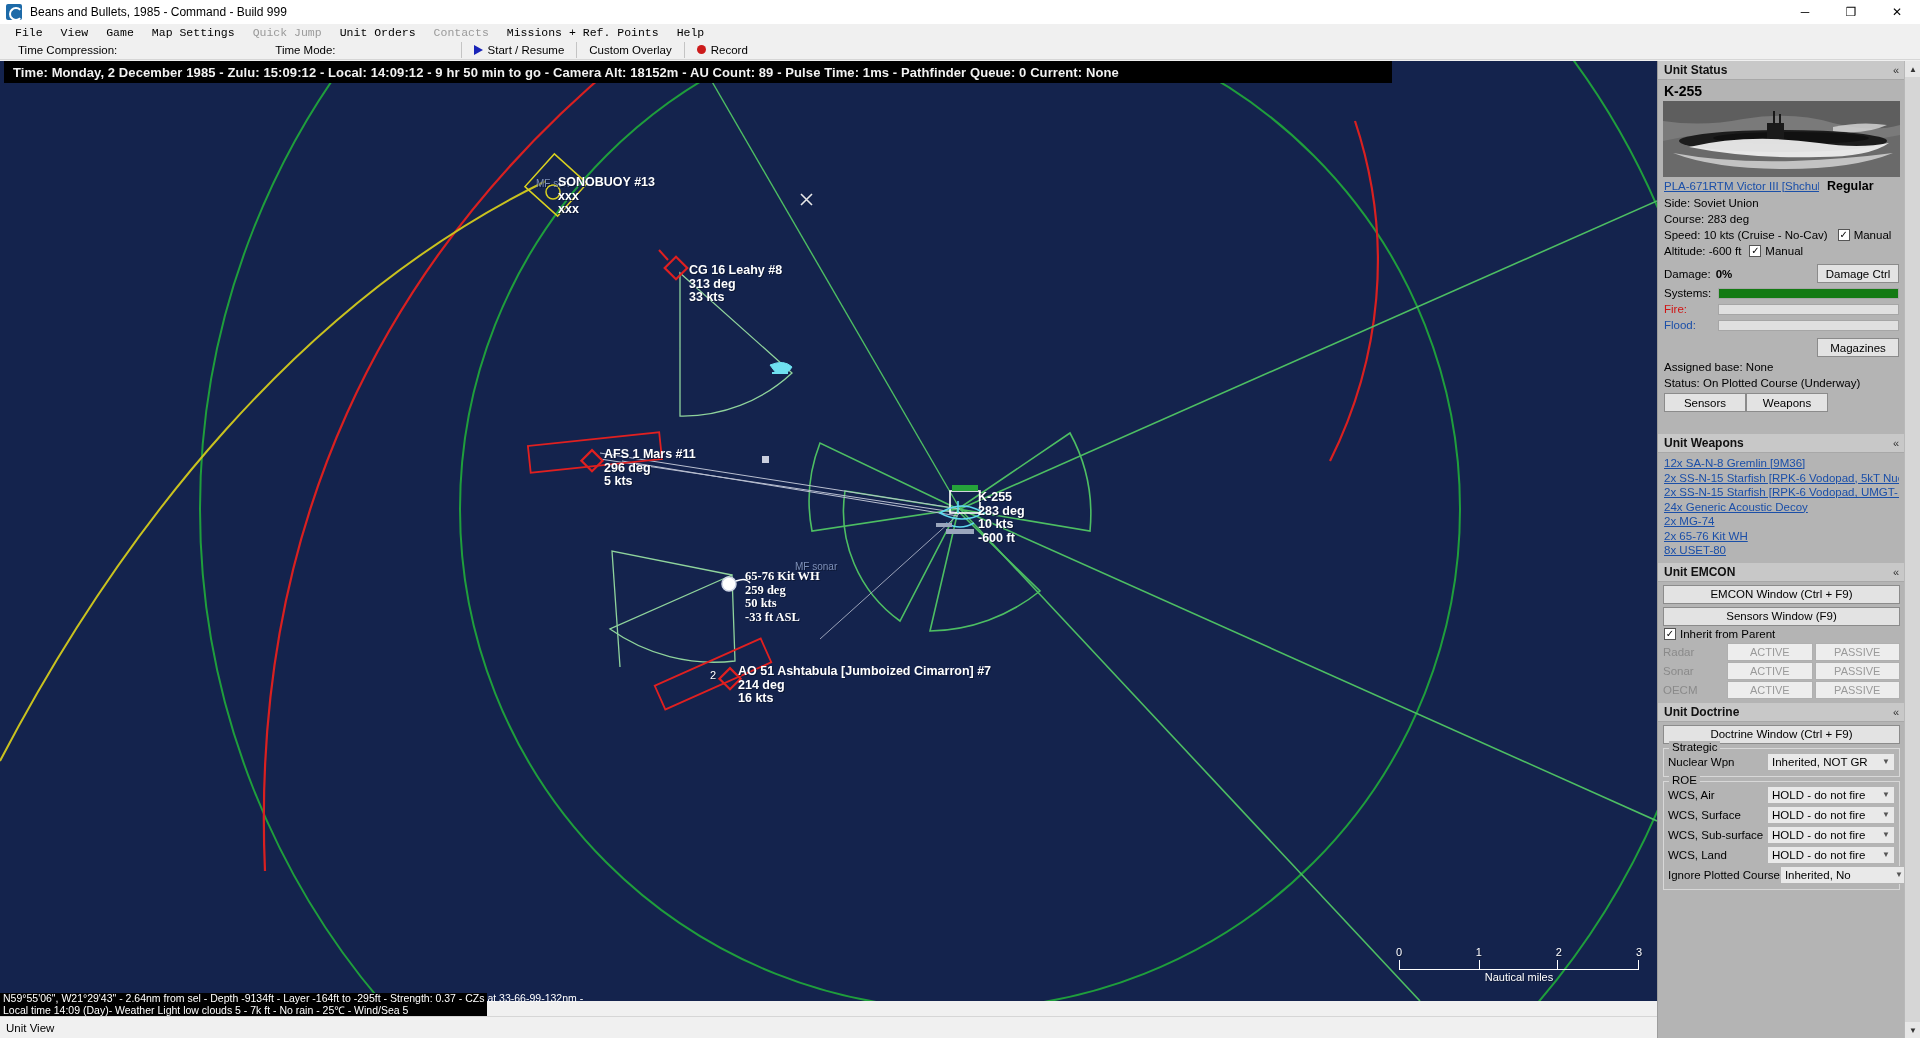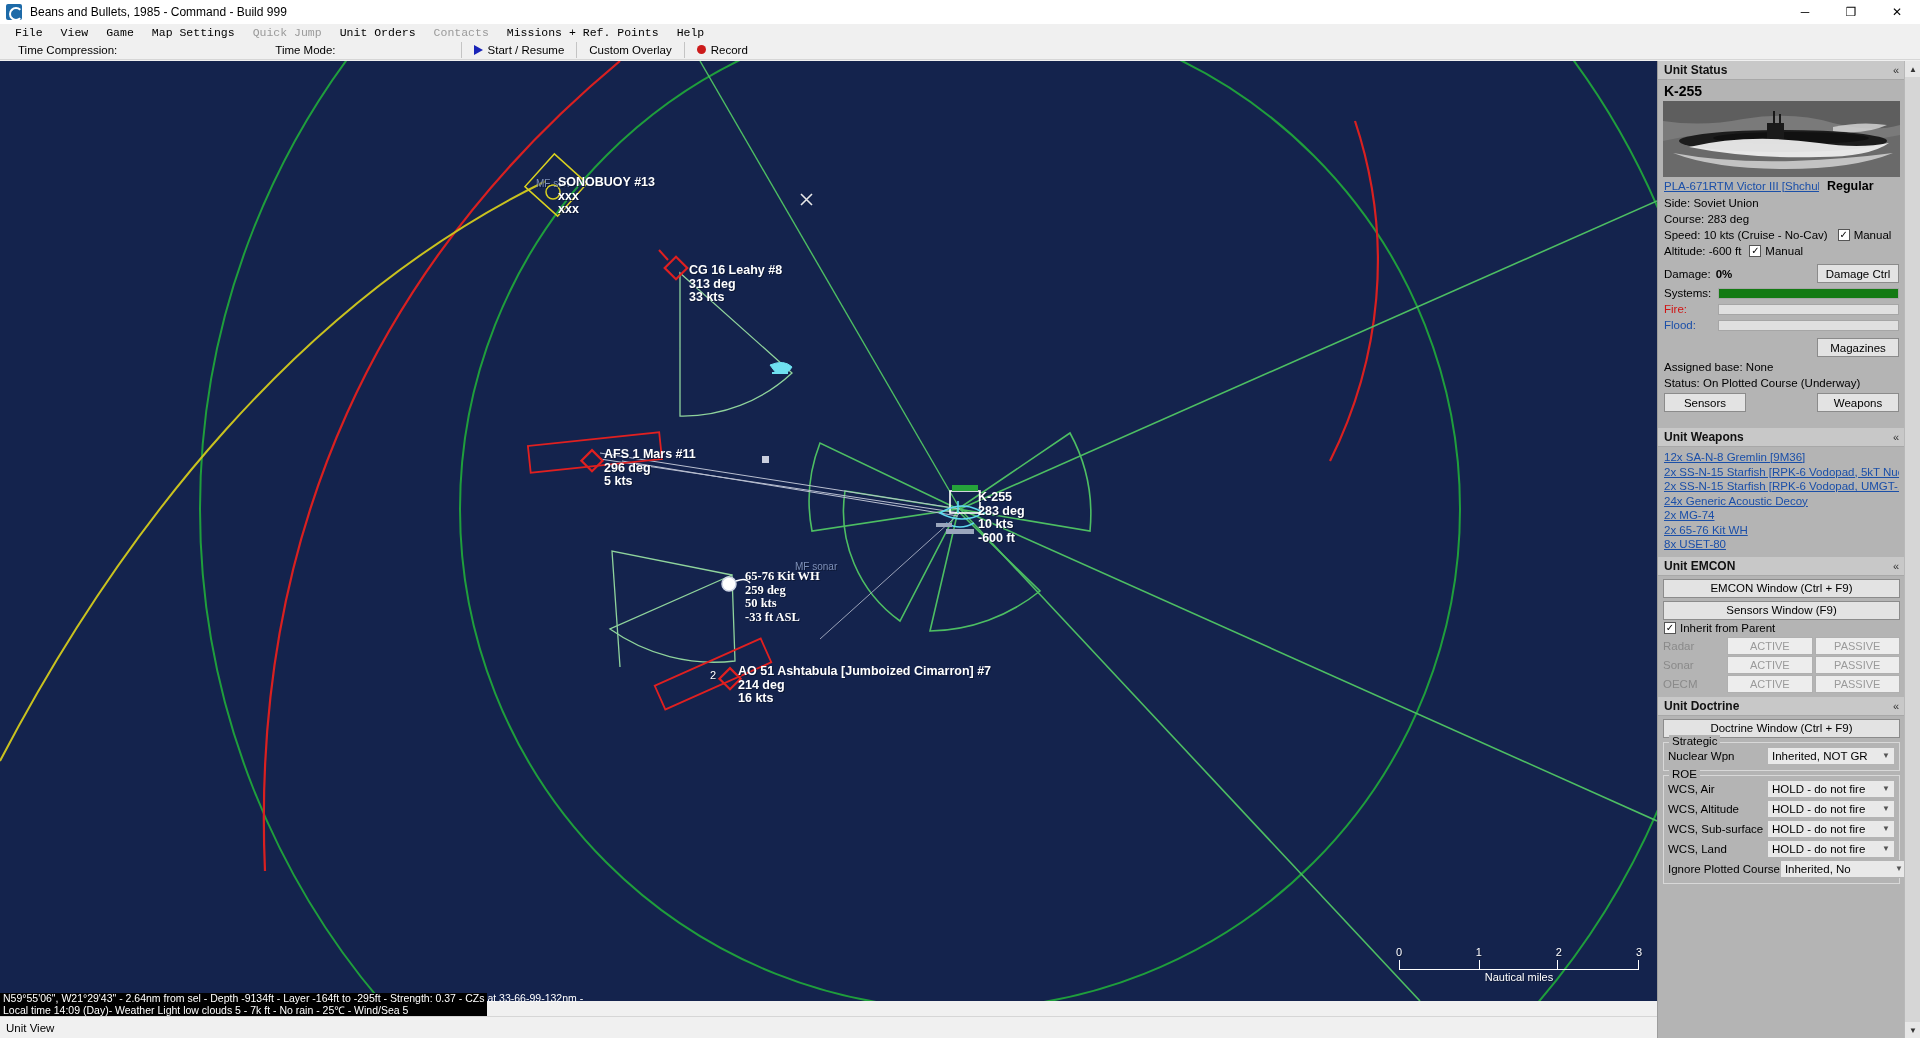--- a/index.html
+++ b/index.html
@@ -391,20 +391,23 @@
         <span class="tk" style="left:100%">3</span>
       </div>
       <div class="bar">
         <i style="left:33%"></i>
           <i style="left:66%"></i>
       </div>
       <div class="cap">Nautical miles</div>
     </div>
   </div>
 
+  <div id="timestrip">
+    <span class="t">Time: Monday, 2 December 1985 - Zulu: 15:09:12 - Local: 14:09:12 - 9 hr 50 min to go - Camera Alt: 18152m - AU Count: 89 - Pulse Time: 1ms - Pathfinder Queue: 0 Current: None</span>
+  </div>
 
   <div id="statusblk">
     <div class="sl">N59°55'06", W21°29'43" - 2.64nm from sel - Depth -9134ft - Layer -164ft to -295ft - Strength: 0.37 - CZs at 33-66-99-132nm -</div>
     <div class="sl">Local time 14:09 (Day)- Weather Light low clouds 5 - 7k ft - No rain - 25℃ - Wind/Sea 5</div>
   </div>
 
   <div id="botbar">
     <span class="bl">Unit View</span>
   </div>
 
@@ -475,21 +478,21 @@
             <i class="fill" id="floodfill" style="display: block; width: 0%; background: rgb(27, 79, 168);"></i>
           </span>
       </div>
 
       <div class="row" style="justify-content:flex-end; padding-top:5px">
         <span class="btn" style="width:82px">Magazines</span>
       </div>
       <div class="row">Assigned base: None</div>
       <div class="row">Status: On Plotted Course (Underway)</div>
 
-      <div class="row" style="justify-content:space-between; padding-bottom:16px">
+      <div class="row" style="padding-bottom:22px">
         <span class="btn" style="width:82px">Sensors</span>
         <span class="btn" style="width:82px">Weapons</span>
       </div>
 
       <div class="sec-head">
         <span class="t">Unit Weapons</span>
         <span class="ch">«</span>
       </div>
       <div class="wpn-list" id="weapon-list">
           <a>12x SA-N-8 Gremlin [9M36]</a>
@@ -553,21 +556,21 @@
       <div class="grp" id="roe-group">
         <span class="cap">ROE</span>
       <div class="drow">
             <span class="dl">WCS, Air</span>
             <span class="dd">
               <span>HOLD - do not fire</span>
               <span class="a">▼</span>
             </span>
           </div>
           <div class="drow">
-            <span class="dl">WCS, Altitude</span>
+            <span class="dl">WCS, Surface</span>
             <span class="dd">
               <span>HOLD - do not fire</span>
               <span class="a">▼</span>
             </span>
           </div>
           <div class="drow">
             <span class="dl">WCS, Sub-surface</span>
             <span class="dd">
               <span>HOLD - do not fire</span>
               <span class="a">▼</span>

